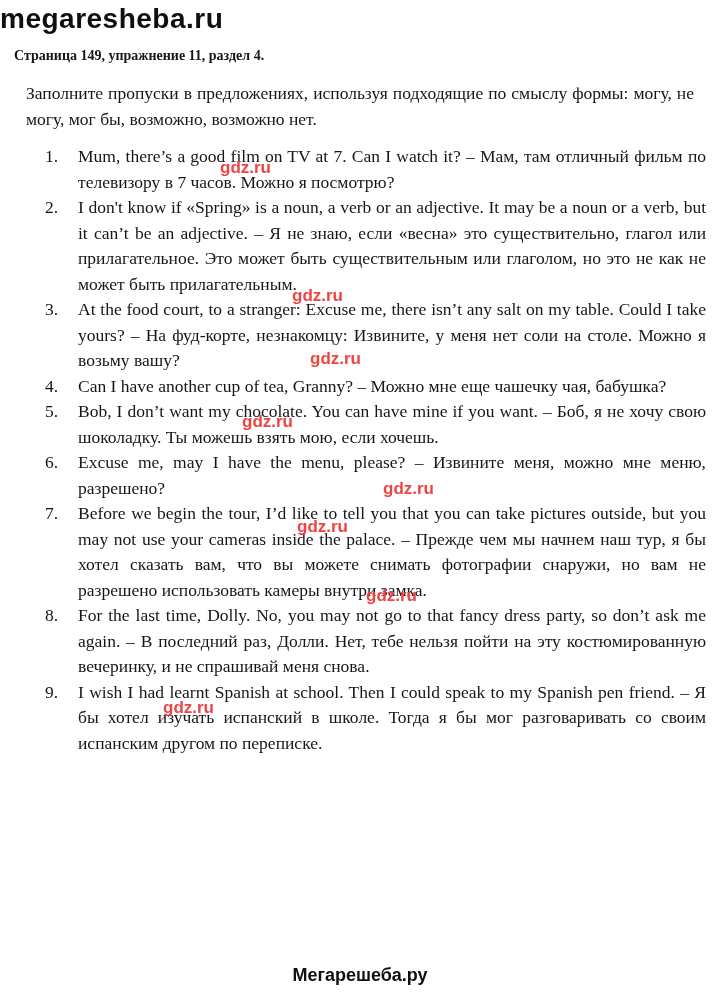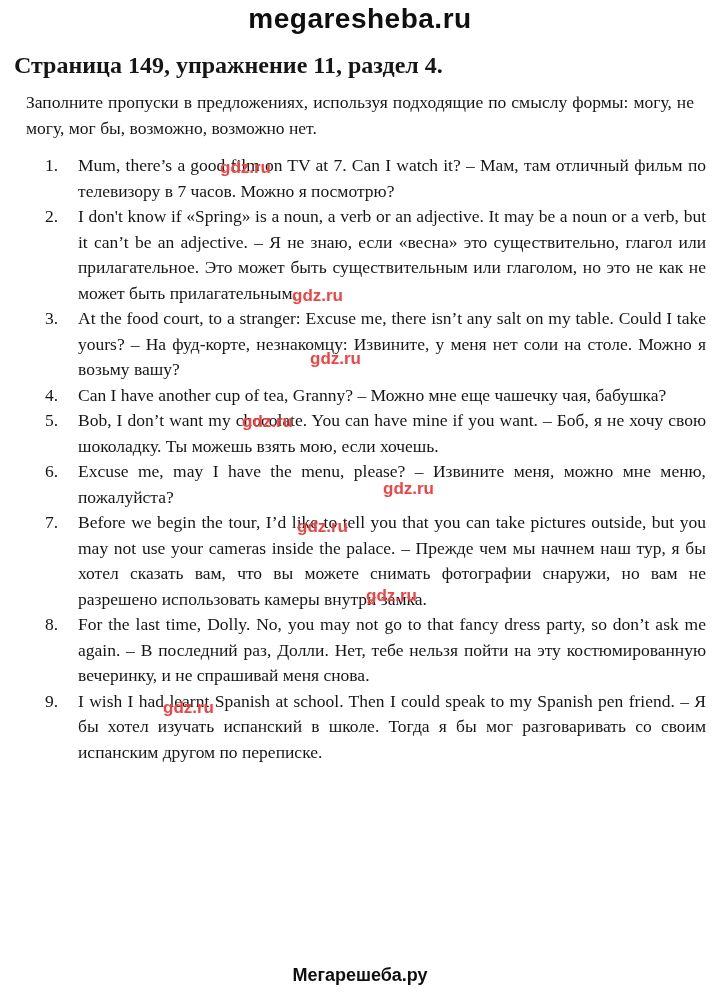--- a/index.html
+++ b/index.html
@@ -7,32 +7,31 @@
     position: relative;
     width: 720px;
     height: 1005px;
     overflow: hidden;
     background: #ffffff;
     color: #161616;
     font-family: "Liberation Serif", "DejaVu Serif", serif;
   }
   .site-header {
     padding-top: 3px;
-    text-align: center;
     font-family: "Liberation Sans", "DejaVu Sans", sans-serif;
     font-weight: 700;
     font-size: 28px;
     line-height: 31px;
     letter-spacing: 0.5px;
     color: #0f0f0f;
   }
   .content { padding: 0 14px; }
   .title {
-    margin: 18px 0 0 0;
-    font-size: 24px;
+    margin: 9px 0 0 0;
+    font-size: 14px;
     font-weight: 700;
     line-height: 26px;
   }
   .para {
     margin: 12px;
     text-align: justify;
     font-size: 17.5px;
     line-height: 25.5px;
   }
   .answers {
@@ -102,21 +101,21 @@
         <li class="item">
           <span class="num">4.</span>
           <span class="text">Can I have another cup of tea, Granny? – Можно мне еще чашечку чая, бабушка?</span>
         </li>
         <li class="item">
           <span class="num">5.</span>
           <span class="text">Bob, I don’t want my chocolate. You can have mine if you want. – Боб, я не хочу свою шоколадку. Ты можешь взять мою, если хочешь.</span>
         </li>
         <li class="item">
           <span class="num">6.</span>
-          <span class="text">Excuse me, may I have the menu, please? – Извините меня, можно мне меню, пожалуйста?</span>
+          <span class="text">Excuse me, may I have the menu, please? – Извините меня, можно мне меню, разрешено?</span>
         </li>
         <li class="item">
           <span class="num">7.</span>
           <span class="text">Before we begin the tour, I’d like to tell you that you can take pictures outside, but you may not use your cameras inside the palace. – Прежде чем мы начнем наш тур, я бы хотел сказать вам, что вы можете снимать фотографии снаружи, но вам не разрешено использовать камеры внутри замка.</span>
         </li>
         <li class="item">
           <span class="num">8.</span>
           <span class="text">For the last time, Dolly. No, you may not go to that fancy dress party, so don’t ask me again. – В последний раз, Долли. Нет, тебе нельзя пойти на эту костюмированную вечеринку, и не спрашивай меня снова.</span>
         </li>
         <li class="item">

